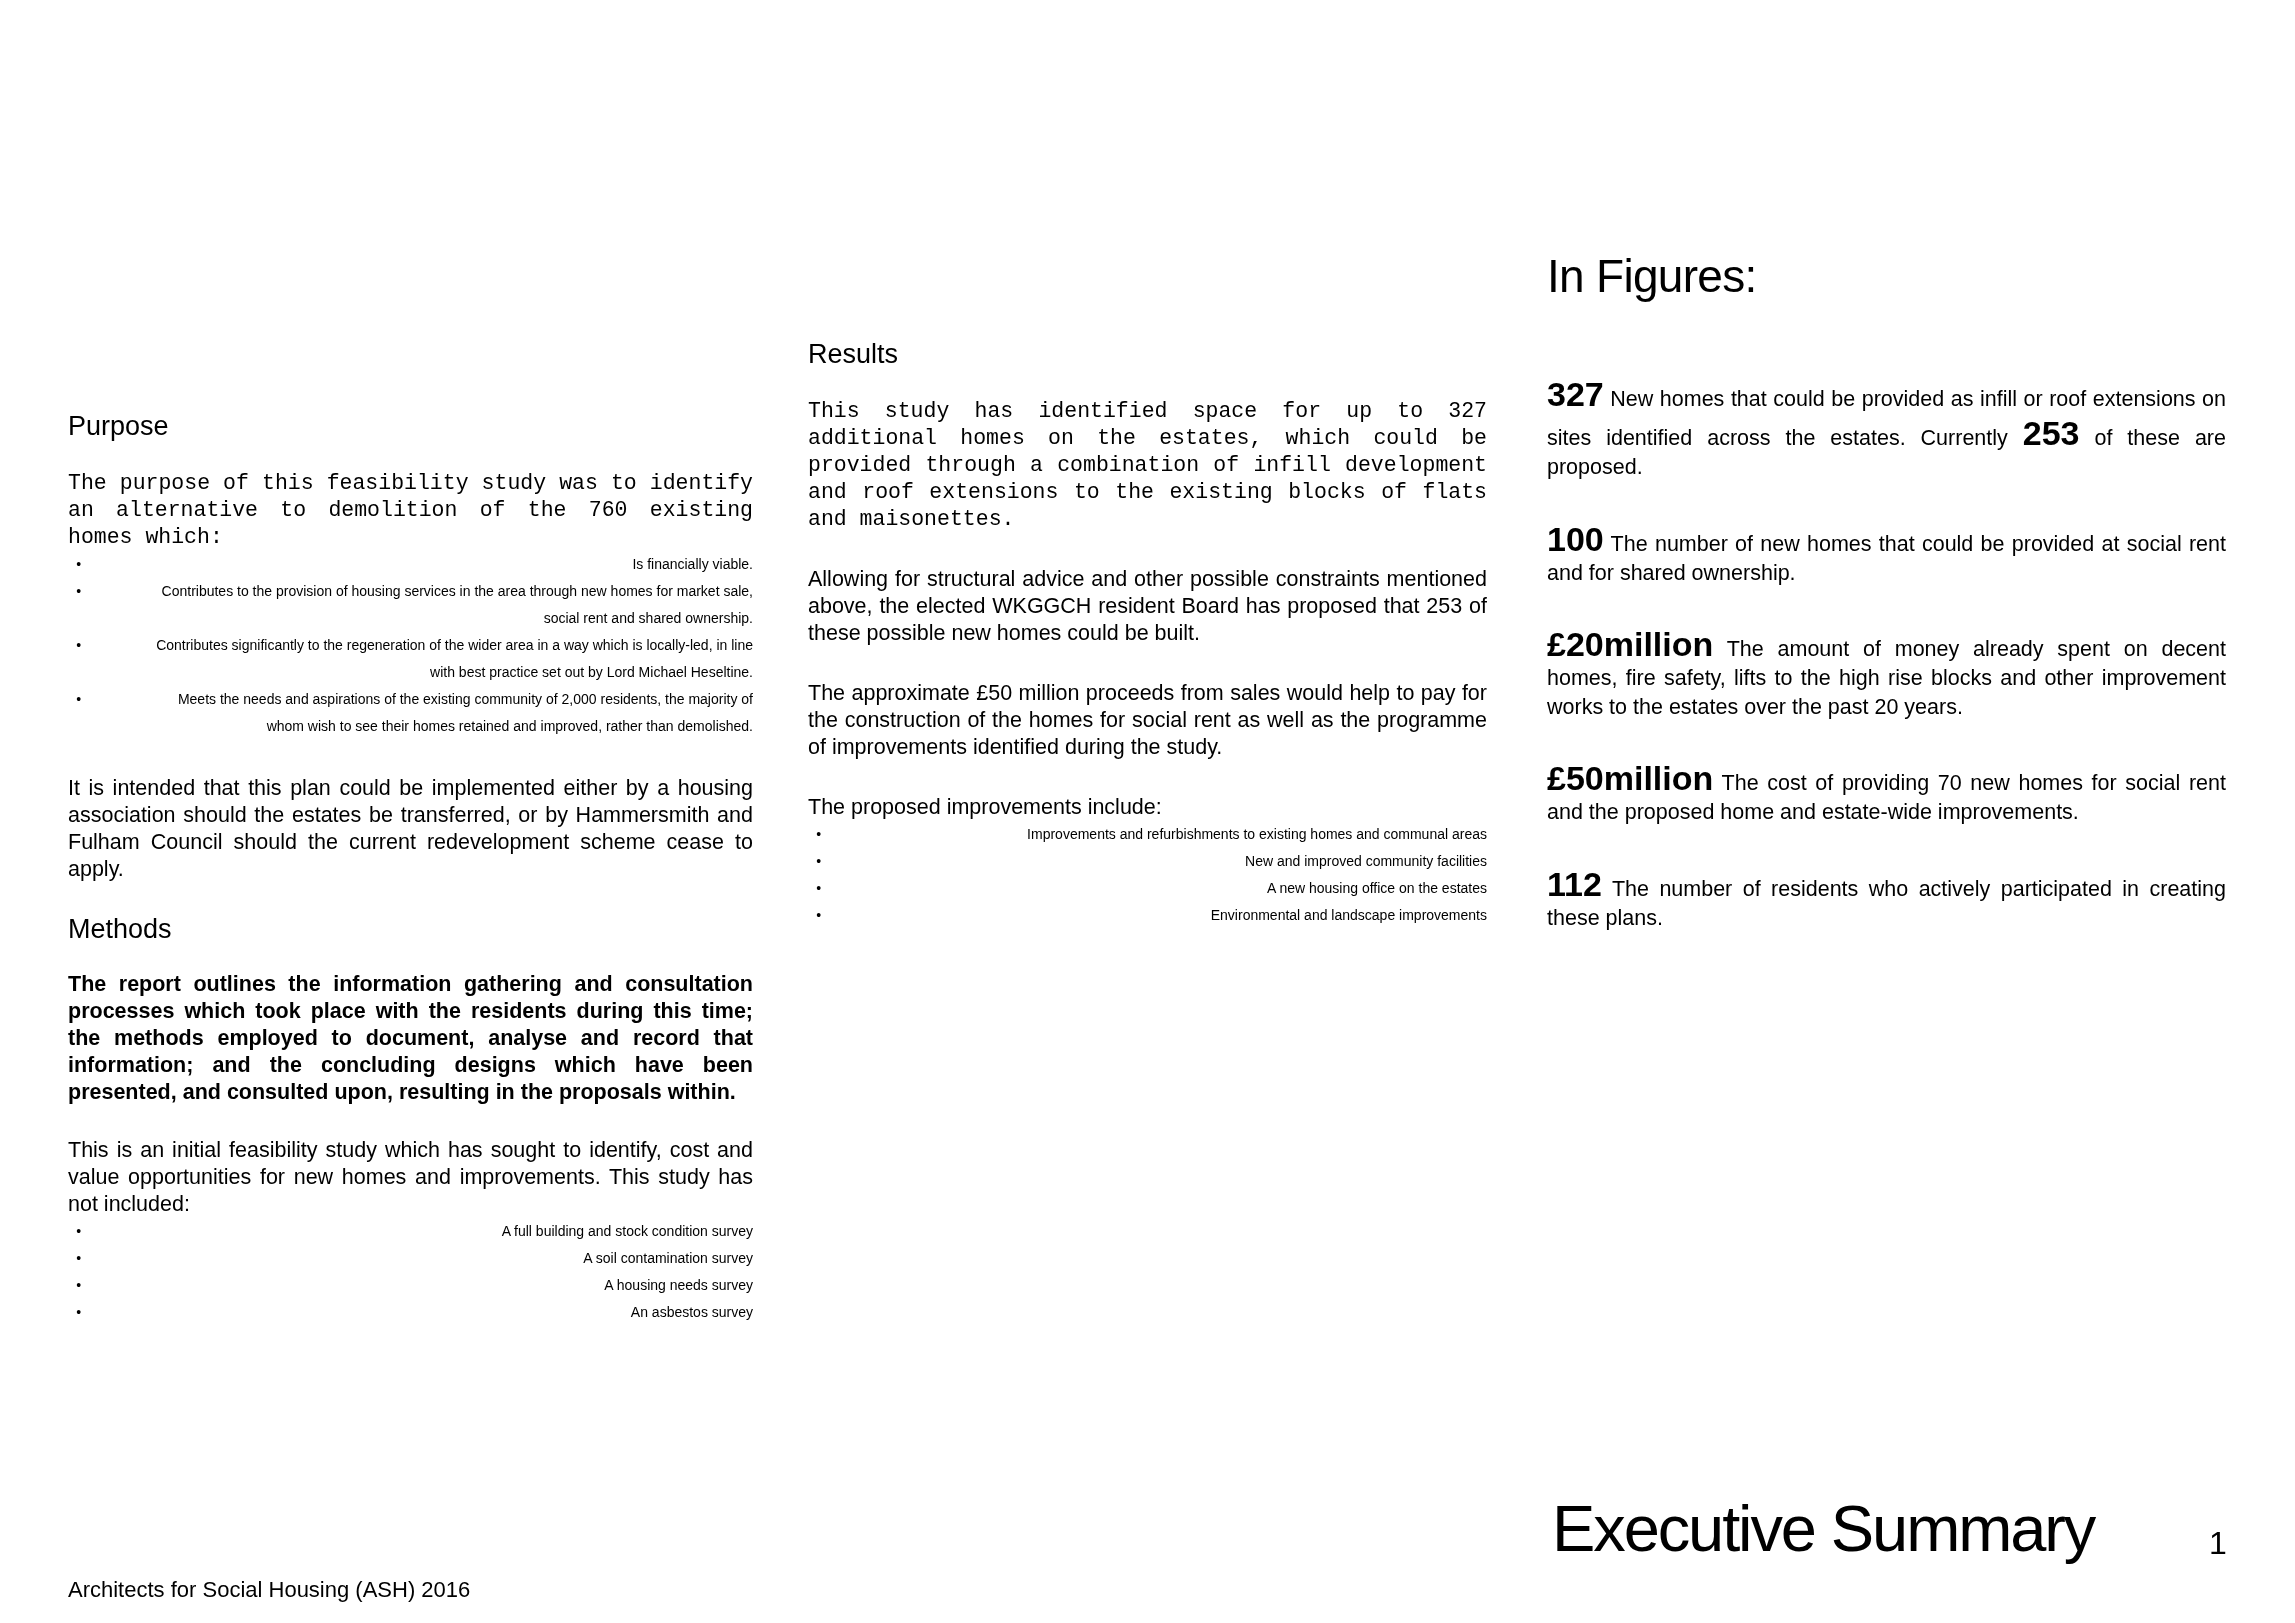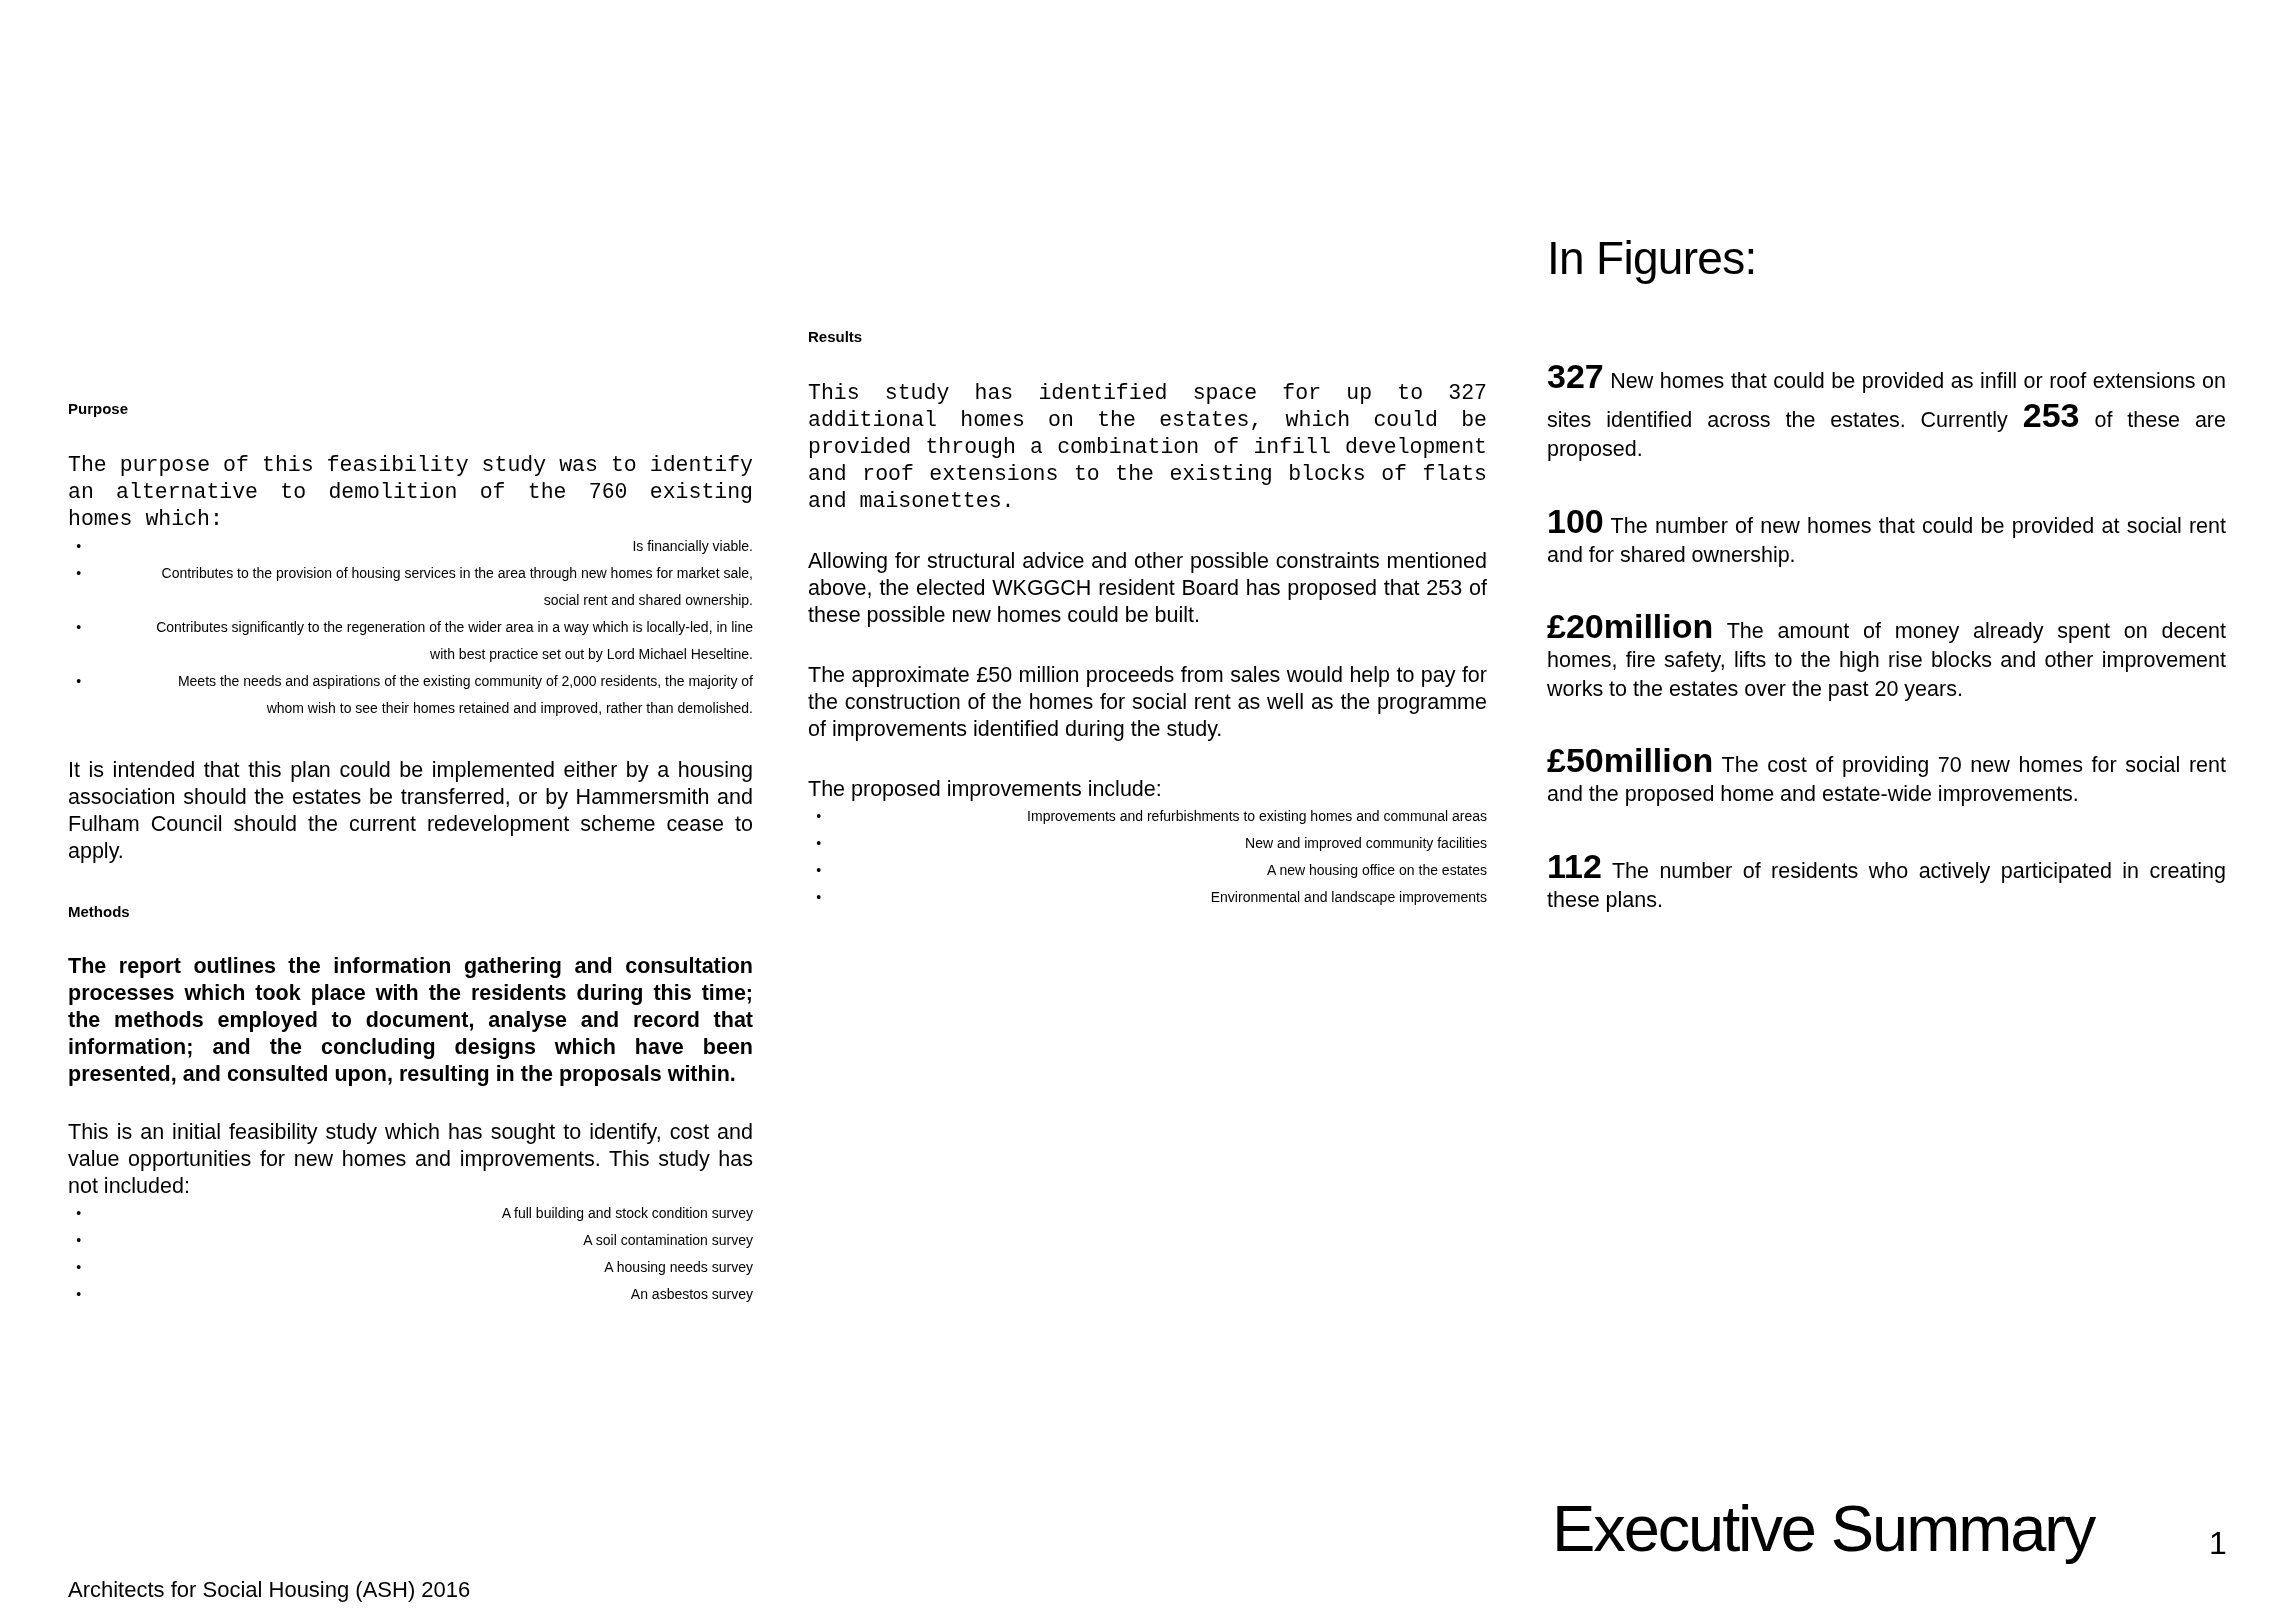--- a/index.html
+++ b/index.html
@@ -5,27 +5,27 @@
   html,body{margin:0;padding:0;background:#ffffff;}
   .page{
     position:relative;
     width:2295px;
     height:1623px;
     background:#ffffff;
     color:#000000;
     font-family:"Liberation Sans", sans-serif;
     overflow:hidden;
   }
-  .col{position:absolute;}
+  .col{position:absolute;margin-top:18px;}
   .col-left{left:68px;top:323px;width:685px;}
   .col-mid{left:808px;top:323px;width:679px;}
   .col-right{left:1547px;top:230px;width:679px;}
 
   .para{font-size:21.5px;line-height:27px;text-align:justify;margin:0;}
-  .heading{font-size:15px;line-height:27px;font-weight:700;margin:0;}
+  .heading{font-size:27px;line-height:27px;font-weight:400;margin:0;}
 
   .bullets{list-style:none;margin:0;padding:0;font-size:14px;line-height:27px;text-align:right;}
   .bullets li{position:relative;padding-left:73px;}
   .bullets li::before{content:"\2022";position:absolute;left:8.3px;}
 
   .mt-40{margin-top:28px;font-weight:bold;}
   .mt-43{margin-top:30px;font-family:Liberation Mono, monospace;}
   .mt-45{margin-top:31px;}
   .mt-47{margin-top:33px;}
   .mt-50{margin-top:35px;}

